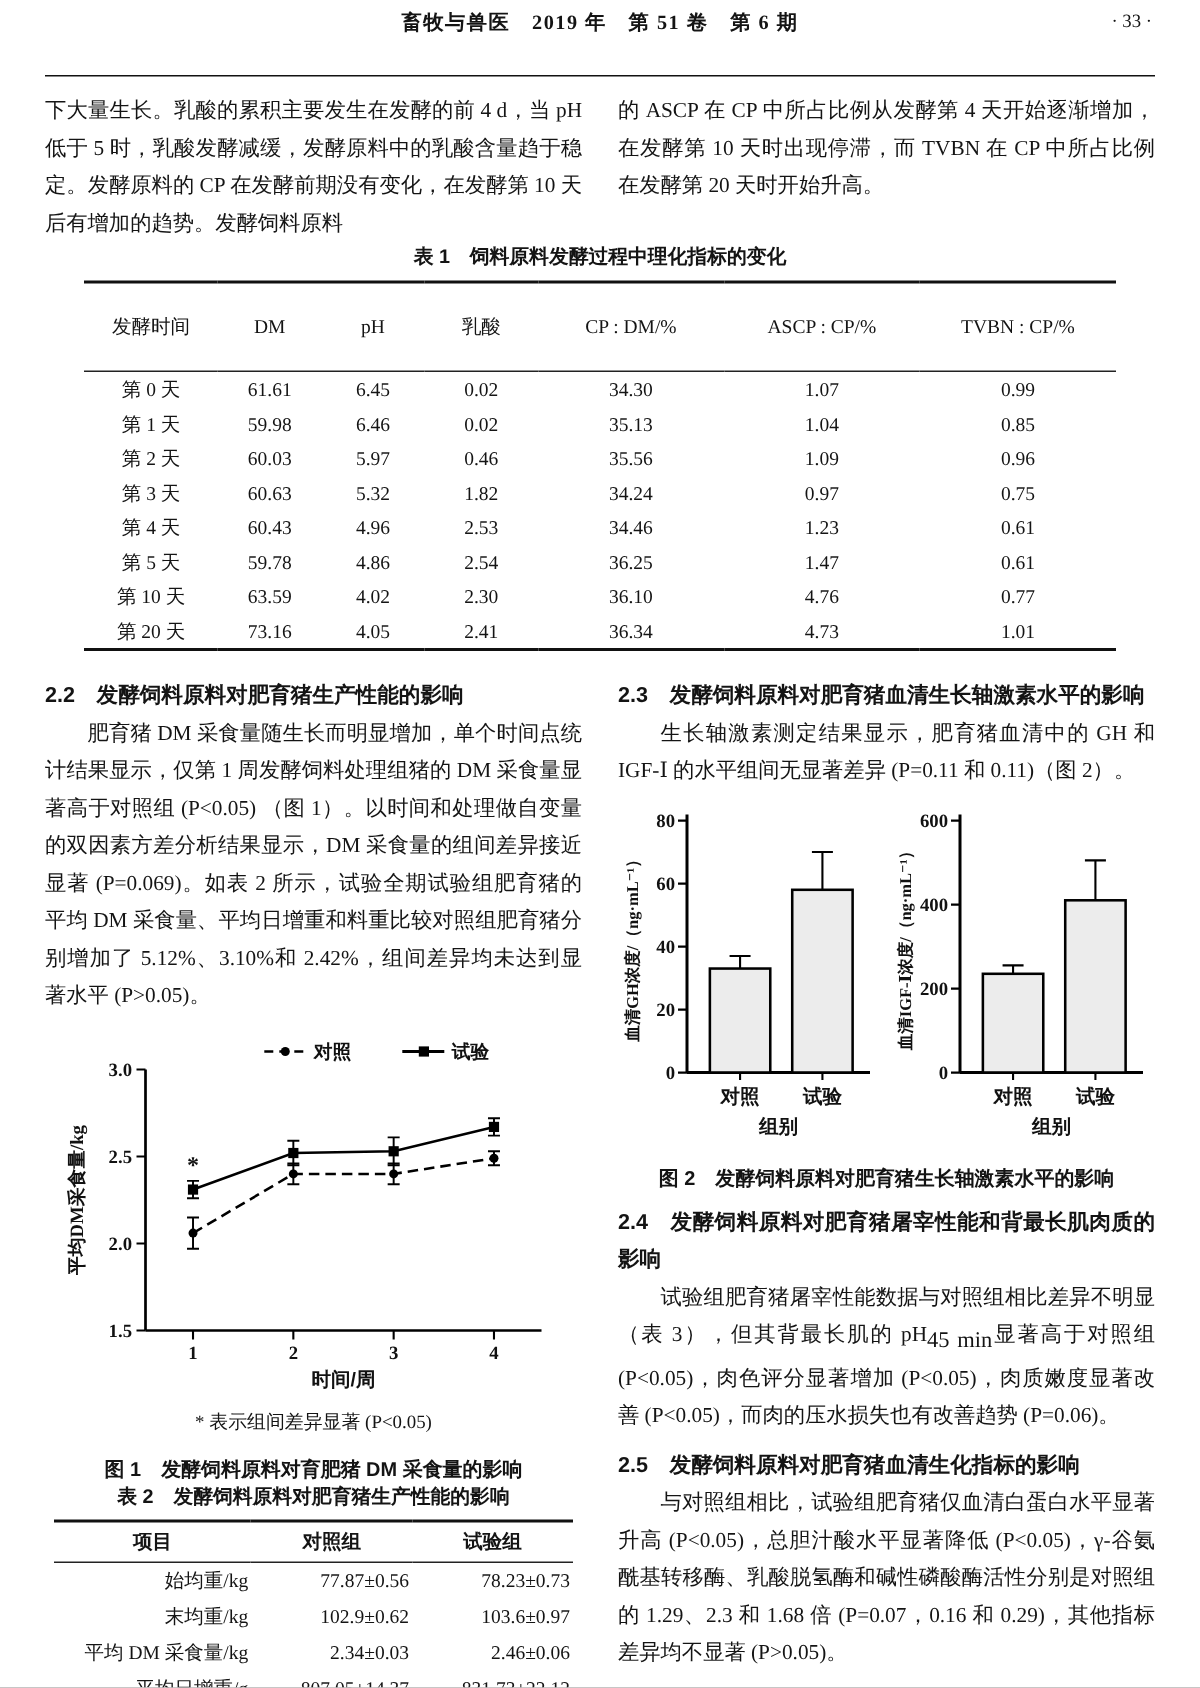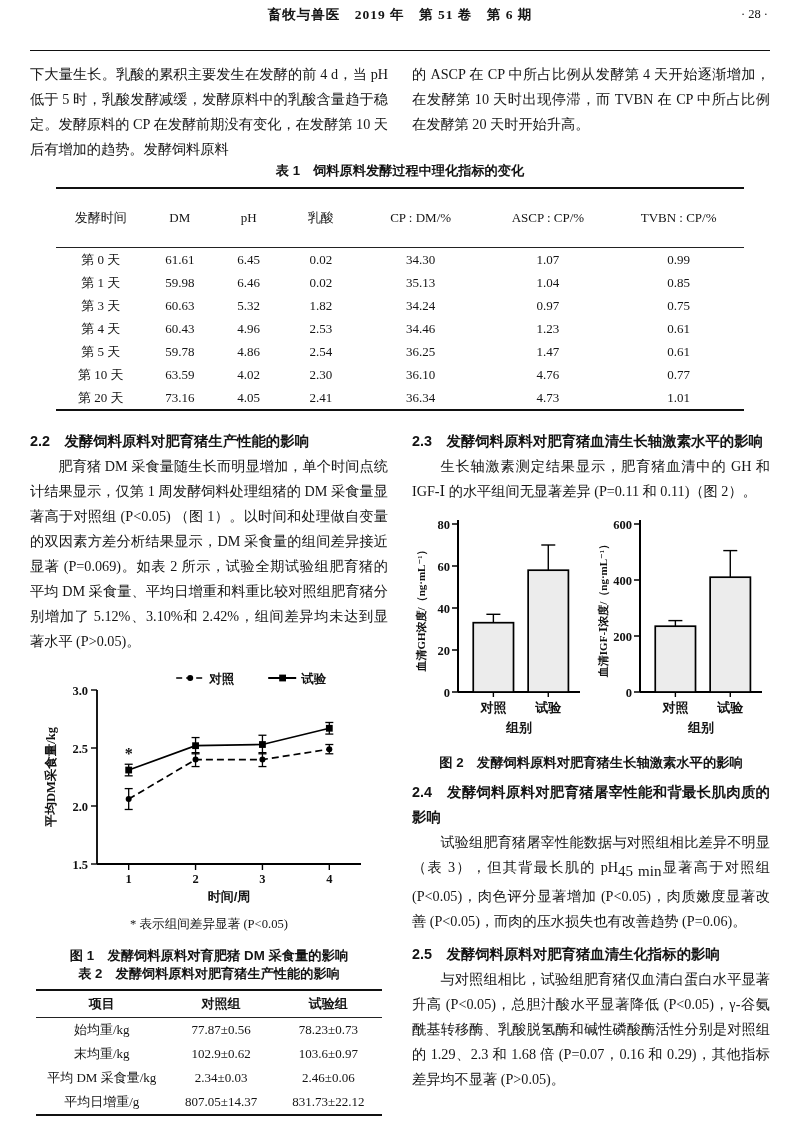--- a/index.html
+++ b/index.html
@@ -28,40 +28,40 @@
   
   .tbl-title{text-align:center;font-family:var(--sans);font-weight:bold;font-size:13.2px;}
   table{border-collapse:collapse;font-size:13px;}
   .t1{width:688px;margin:7px auto 0 auto;border-top:2.2px solid #111;border-bottom:2.2px solid #111;}
   .t1 thead tr{border-bottom:1.7px solid #222;}
   .t1 th{font-weight:normal;padding:20px 2px;}
   .t1 td{text-align:center;padding:2.5px 2px;height:20px;}
   .t2{width:346px;margin:6px auto 0 auto;border-top:2px solid #111;border-bottom:2px solid #111;font-size:13px;}
   .t2 thead tr{border-bottom:1.2px solid #222;}
   .t2 th{font-weight:bold;padding:4px 2px;}
-  .t2 td{text-align:center;padding:3px 2px;height:19px;}
+  .t2 td{text-align:right;padding:3px 2px;height:19px;}
   
   .sec-h{font-family:var(--sans);font-weight:bold;font-size:14.4px;line-height:25px;text-align:justify;margin-top:8px;}
   .bottom{margin-top:10px;}
   
   .fig1-wrap{margin-top:6px;text-align:center;}
   .fig-note{font-size:12.6px;margin-top:2px;text-align:center;}
   .fig-cap{font-family:var(--sans);font-weight:bold;font-size:13.3px;text-align:center;margin-top:14px;}
   .fig2-row{display:flex;justify-content:center;gap:6px;margin-top:6px;}
   svg text{user-select:none;}
   sub.ph{font-size:15px;}
 </style>
 </head>
 <body>
 
 <div class="page">
 
   <div class="hdr">
     <div class="hdr-title">畜牧与兽医　2019 年　第 51 卷　第 6 期</div>
-    <div class="hdr-page">· 28 ·</div>
+    <div class="hdr-page">· 33 ·</div>
   </div>
   <hr class="hdr-rule">
 
   <div class="cols intro">
     <div class="col">
       <p class="para">下大量生长。乳酸的累积主要发生在发酵的前 4 d，当 pH 低于 5 时，乳酸发酵减缓，发酵原料中的乳酸含量趋于稳定。发酵原料的 CP 在发酵前期没有变化，在发酵第 10 天后有增加的趋势。发酵饲料原料</p>
     </div>
     <div class="col">
       <p class="para">的 ASCP 在 CP 中所占比例从发酵第 4 天开始逐渐增加，在发酵第 10 天时出现停滞，而 TVBN 在 CP 中所占比例在发酵第 20 天时开始升高。</p>
     </div>
@@ -100,20 +100,29 @@
           <td>0.99</td>
         </tr>
       <tr>
           <td>第 1 天</td>
           <td>59.98</td>
           <td>6.46</td>
           <td>0.02</td>
           <td>35.13</td>
           <td>1.04</td>
           <td>0.85</td>
+        </tr>
+      <tr>
+          <td>第 2 天</td>
+          <td>60.03</td>
+          <td>5.97</td>
+          <td>0.46</td>
+          <td>35.56</td>
+          <td>1.09</td>
+          <td>0.96</td>
         </tr>
       <tr>
           <td>第 3 天</td>
           <td>60.63</td>
           <td>5.32</td>
           <td>1.82</td>
           <td>34.24</td>
           <td>0.97</td>
           <td>0.75</td>
         </tr>

